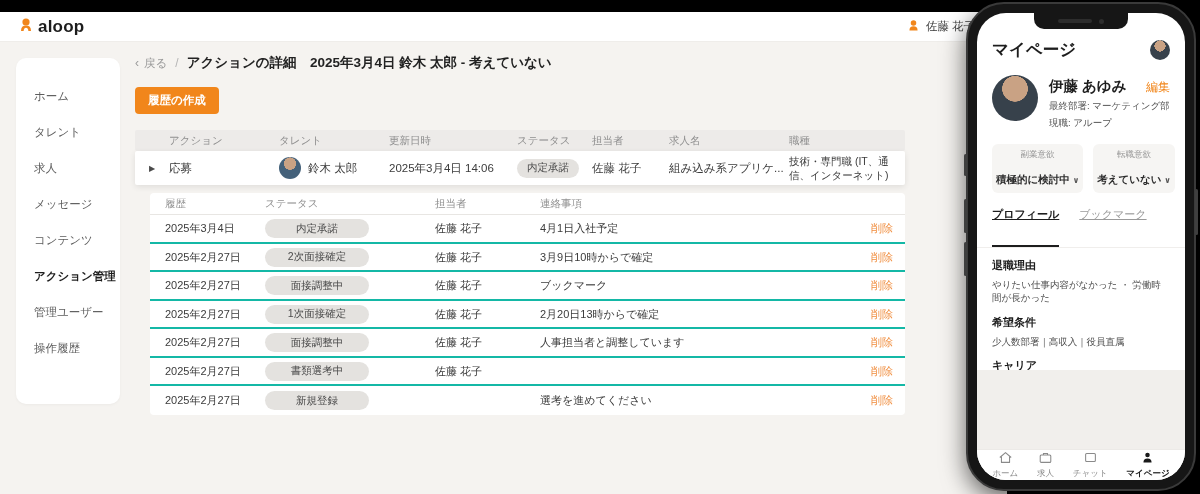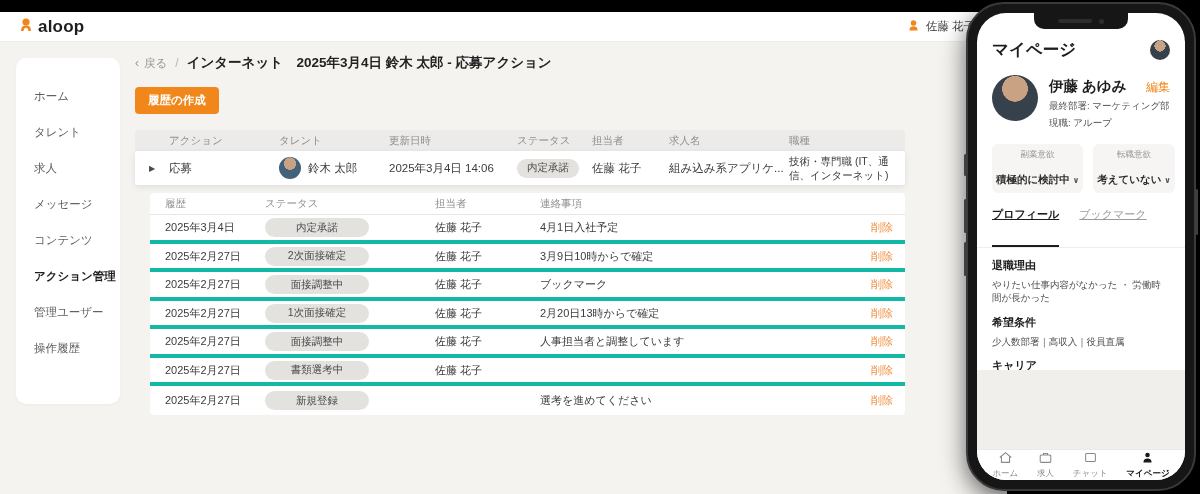--- a/index.html
+++ b/index.html
@@ -38,21 +38,21 @@
   .avatar { border-radius:50%; background:radial-gradient(circle at 50% 32%, #caa98c 0 30%, #3e566b 31% 100%); background-color:#e7e3df; flex:0 0 auto; }
   .avatar.male { background:radial-gradient(circle at 50% 30%, #c9a284 0 32%, #44617a 33% 100%); }
   .avatar.female { background:radial-gradient(circle at 50% 30%, #c9a284 0 32%, #37414b 33% 100%); }
   .av-22 { width:22px; height:22px; }
   .pill { display:inline-block; background:#e4e2df; color:#4a4a4a; font-size:10.5px; border-radius:10px; padding:2.5px 10px; white-space:nowrap; }
   .cat-cell { font-size:10.5px; line-height:1.35; padding:3px 0; }
 
   .htable { position:relative; margin-top:8px; margin-left:15px; width:755px; background:#fff; border-radius:4px; }
   .htable-grid { display:grid; grid-template-columns:100px 170px 105px 1fr 52px; align-items:center; padding-left:15px; }
   .htable-head { height:22px; font-size:10.5px; color:#909090; border-bottom:1px solid #e8e6e3; }
-  .hrow { height:28.5px; font-size:11px; color:#3b3b3b; border-bottom:4px solid #14b8a6; }
+  .hrow { height:28.5px; font-size:11px; color:#3b3b3b; border-bottom:2px solid #14b8a6; }
   .hrow:last-child { border-bottom:none; }
   .hpill { display:inline-block; width:104px; text-align:center; background:#e4e2df; color:#4a4a4a; font-size:10.5px; border-radius:10px; padding:2.5px 0; }
   .del-link { color:#f08c3c; font-size:11px; cursor:pointer; text-align:right; padding-right:12px; }
 
   
   .phone { position:absolute; left:966px; top:2px; width:230px; height:489px; background:#161616; border:2px solid #3a3a3a; border-radius:38px; box-shadow:0 8px 24px rgba(0,0,0,.6); }
   .side-btn { position:absolute; left:-4px; width:3px; background:#3f3f3f; border-radius:2px; }
   .sb1 { top:150px; height:22px; } .sb2 { top:195px; height:34px; } .sb3 { top:238px; height:34px; }
   .side-btn-r { position:absolute; right:-4px; top:185px; width:3px; height:46px; background:#3f3f3f; border-radius:2px; }
   .screen { position:absolute; left:9px; top:9px; right:9px; bottom:9px; background:#fff; border-radius:29px; overflow:hidden; }
@@ -157,21 +157,21 @@
     </div>
 
   <div class="main">
 
     <div class="breadcrumb">
       <span class="bc-back">
         <span class="bc-chevron">‹</span>
         <span>戻る</span>
       </span>
       <span class="bc-sep">/</span>
-      <span class="bc-title">インターネット　2025年3月4日 鈴木 太郎 - 応募アクション</span>
+      <span class="bc-title">アクションの詳細　2025年3月4日 鈴木 太郎 - 考えていない</span>
     </div>
 
     <button class="create-btn">履歴の作成</button>
 
     <div class="atable">
       <div class="atable-grid atable-head">
         <div></div>
         <div>アクション</div>
         <div>タレント</div>
         <div>更新日時</div>

